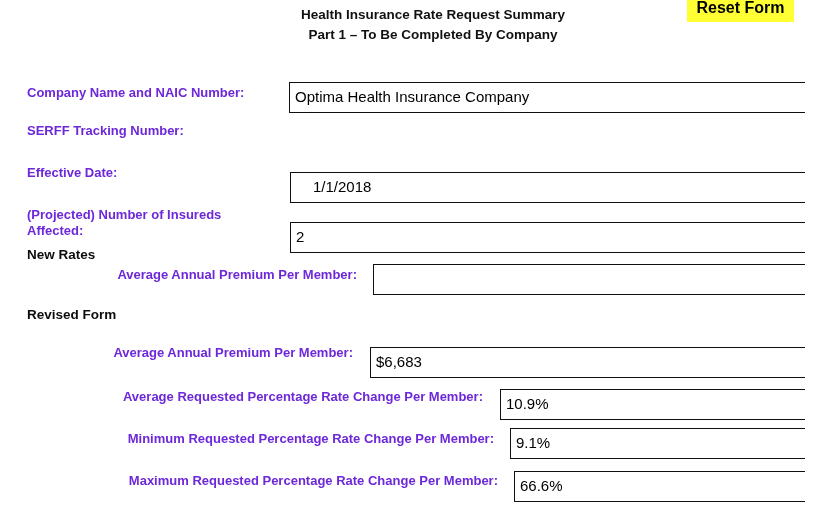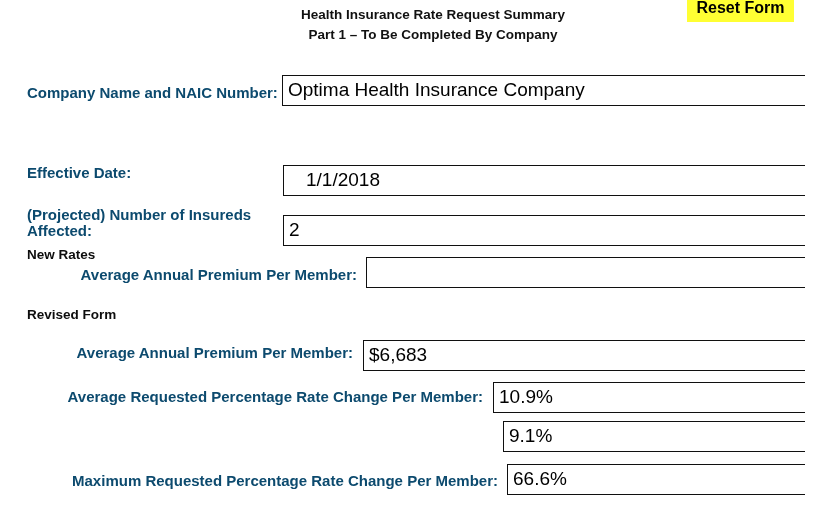--- a/index.html
+++ b/index.html
@@ -35,24 +35,24 @@
     font-family: "Liberation Sans", sans-serif;
     font-weight: bold;
     font-size: 16px;
     line-height: 29px;
     color: #000;
     cursor: pointer;
   }
   .lbl {
     position: absolute;
     font-weight: bold;
-    font-size: 15px;
+    font-size: 13px;
     line-height: 14px;
     white-space: nowrap;
-    color: #0c4a6e;
+    color: #6d28d9;
   }
   .lbl.wrap {
     white-space: normal;
     line-height: 16px;
   }
   .lbl.ralign { text-align: right; }
   .heading {
     position: absolute;
     font-weight: bold;
     font-size: 13.5px;
@@ -60,60 +60,62 @@
     white-space: nowrap;
     color: #0d0d0d;
   }
   input.box {
     position: absolute;
     box-sizing: border-box;
     height: 31px;
     border: 1.5px solid #101010;
     border-radius: 0;
     background: #fff;
-    margin: 5px;
+    margin: 12px;
     padding: 0 4px 2px 5px;
     font-family: "Liberation Sans", sans-serif;
-    font-size: 19px;
+    font-size: 15px;
     color: #000;
     outline: none;
   }
 </style>
 </head>
 <body>
 
 <div class="page">
 
   <div class="title">
     <div>Health Insurance Rate Request Summary</div>
     <div>Part 1 – To Be Completed By Company</div>
   </div>
 
   <button class="reset-btn" style="background: rgb(255, 255, 51);">Reset Form</button>
 
   <div class="lbl" style="left:27px; top:86px;">Company Name and NAIC Number:</div>
   <input class="box" type="text" style="left: 277px; top: 70px; width: 531px;" value="Optima Health Insurance Company">
 
+  <div class="lbl" style="left:27px; top:124px;">SERFF Tracking Number:</div>
 
   <div class="lbl" style="left:27px; top:166px;">Effective Date:</div>
   <input class="box" type="text" style="left: 278px; top: 160px; width: 532px; padding-left: 22px;" value="1/1/2018">
 
   <div class="lbl wrap" style="left:27px; top:207px; width:235px;">(Projected) Number of Insureds Affected:</div>
   <input class="box" type="text" style="left: 278px; top: 210px; width: 533px;" value="2">
 
   <div class="heading" style="left:27px; top:248px;">New Rates</div>
   <div class="lbl ralign" style="left:27px; top:268px; width:330px;">Average Annual Premium Per Member:</div>
   <input class="box" type="text" style="left: 361px; top: 252px; width: 452px;" value="">
 
   <div class="heading" style="left:27px; top:308px;">Revised Form</div>
 
   <div class="lbl ralign" style="left:27px; top:346px; width:326px;">Average Annual Premium Per Member:</div>
   <input class="box" type="text" style="left: 358px; top: 335px; width: 456px;" value="$6,683">
 
   <div class="lbl ralign" style="left:27px; top:390px; width:456px;">Average Requested Percentage Rate Change Per Member:</div>
   <input class="box" type="text" style="left: 488px; top: 377px; width: 328px;" value="10.9%">
 
+  <div class="lbl ralign" style="left:27px; top:432px; width:467px;">Minimum Requested Percentage Rate Change Per Member:</div>
   <input class="box" type="text" style="left: 498px; top: 416px; width: 320px;" value="9.1%">
 
   <div class="lbl ralign" style="left:27px; top:474px; width:471px;">Maximum Requested Percentage Rate Change Per Member:</div>
   <input class="box" type="text" style="left: 502px; top: 459px; width: 318px;" value="66.6%">
 
 </div>
 
 </body></html>

